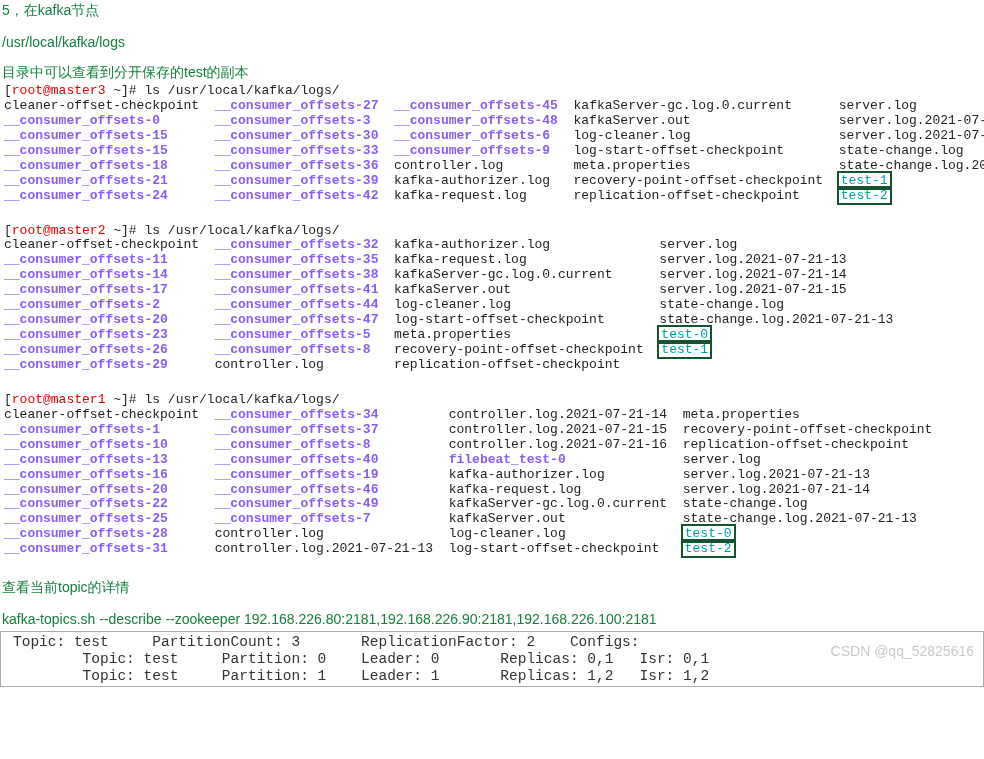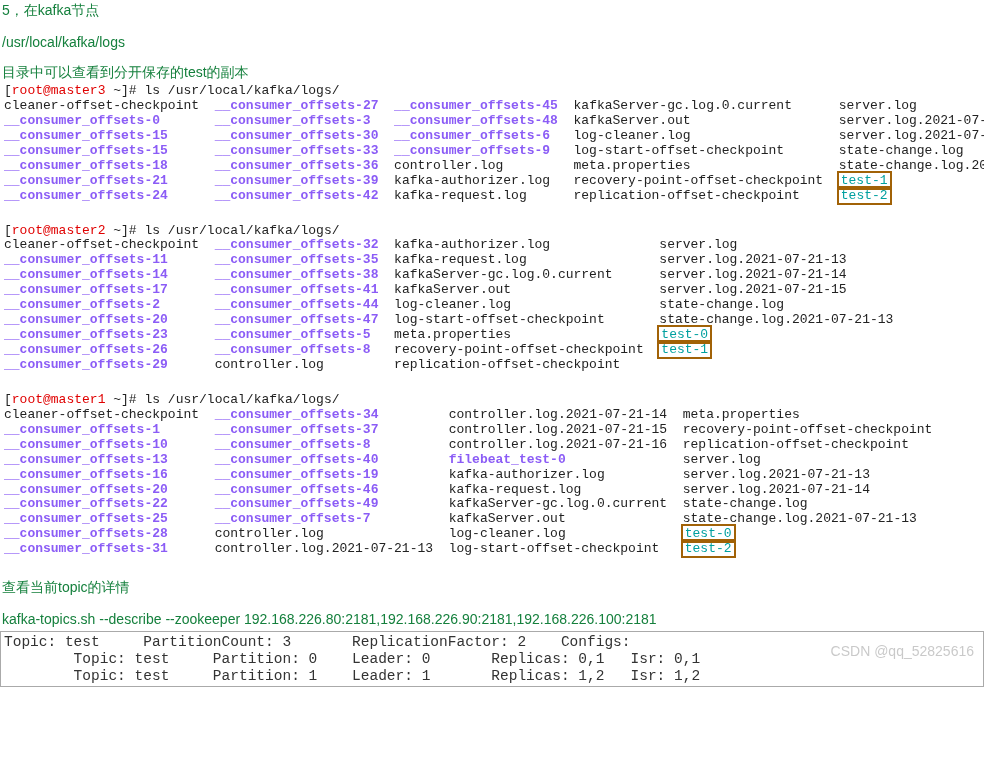--- a/index.html
+++ b/index.html
@@ -22,31 +22,31 @@
     line-height: 1.15;
     white-space: pre;
     padding: 0 4px;
     margin: 0;
   }
   .user { color: #e00000; }
   .c-blue { color: #8b5cf6; font-weight: bold; }
   .c-cyan { color: #00a0a0; }
   .c-def { color: #222; }
   .boxed {
-    border: 2px solid #a16207;
+    border: 2px solid #14532d;
     padding: 0 2px;
     margin-left: -2px;
   }
   .section-gap { height: 10px; }
   .section-gap-big { height: 20px; }
   .topic-block {
     font-family: "Courier New", monospace;
     font-size: 14.5px;
     border: 1px solid #aaa;
-    padding: 2px 3px;
+    padding: 2px 12px;
     margin: 2px 0 0 0;
     line-height: 1.15;
     white-space: pre;
   }
   .watermark {
     position: absolute;
     right: 10px;
     bottom: 28px;
     color: rgba(120,120,120,0.4);
     font-size: 14px;

